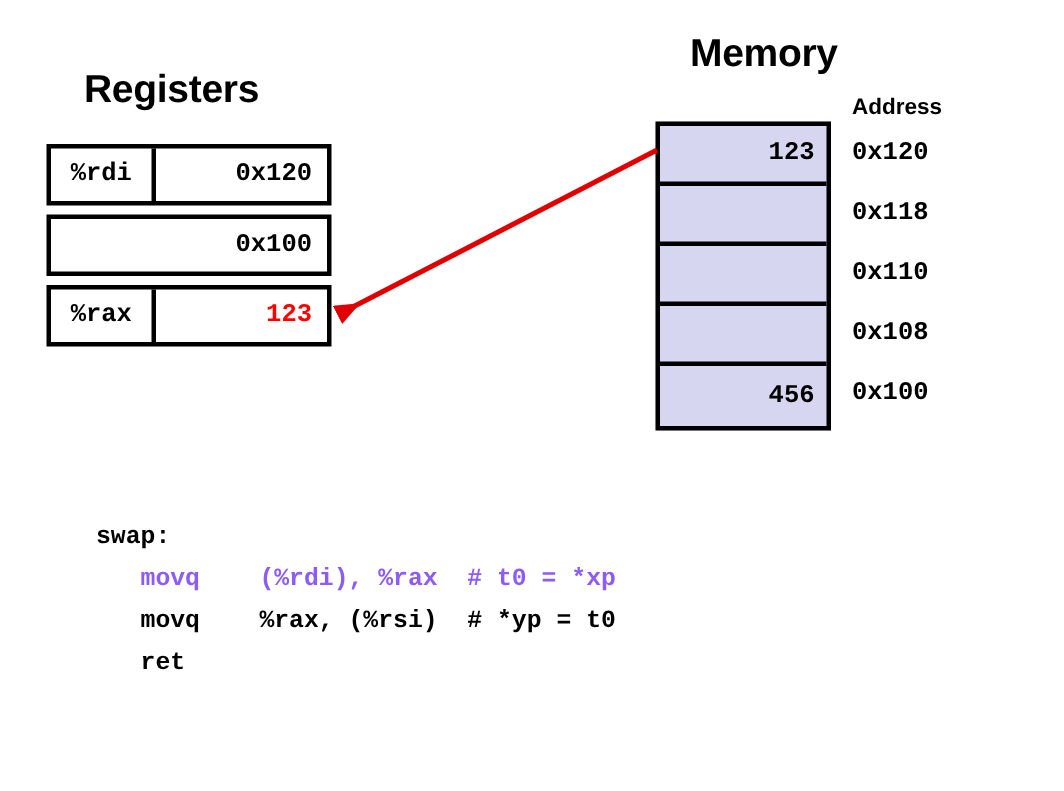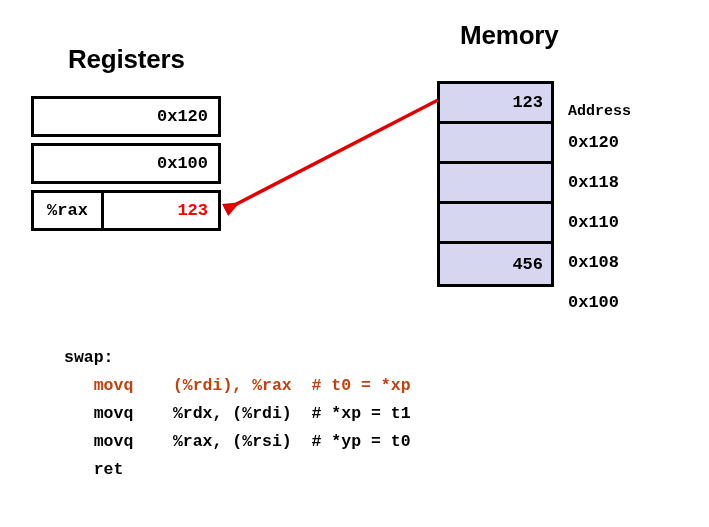--- a/index.html
+++ b/index.html
@@ -19,21 +19,21 @@
   
   .panel-title {
     position: absolute;
     font-family: "Liberation Sans", sans-serif;
     font-weight: bold;
     font-size: 26px;
     letter-spacing: -0.2px;
     color: #000000;
     white-space: nowrap;
   }
-  #registers-title { left: 68px;  top: 44px; }
+  #registers-title { left: 56px;  top: 44px; }
   #memory-title    { left: 460px; top: 20px; }
 
   
   #registers-table {
     position: absolute;
     left: 31px;
     top: 96px;
     width: 190px;
   }
   .reg-row {
@@ -93,26 +93,25 @@
   }
   .mem-cell:last-child { border-bottom: none; }
 
   
   #address-column {
     position: absolute;
     left: 568px;
     top: 63px;
   }
   #address-header {
-    font-family: Liberation Mono, monospace;
+    font-family: Liberation Sans, sans-serif;
     font-weight: bold;
     font-size: 15px;
     line-height: 17px;
     margin-bottom: 3px;
-    margin-top: 40px;
   }
   .addr-label {
     height: 40px;
     line-height: 40px;
     font-family: "Liberation Mono", "DejaVu Sans Mono", monospace;
     font-weight: bold;
     font-size: 17px;
     white-space: nowrap;
   }
 
@@ -130,29 +129,30 @@
     position: absolute;
     left: 64px;
     top: 344px;
     font-family: "Liberation Mono", "DejaVu Sans Mono", monospace;
     font-weight: bold;
     font-size: 16.5px;
     line-height: 28px;
     white-space: pre;
     color: #000000;
   }
-  .code-line.red { color: #c2410c; }
+  .code-line.red { color: #8b5cf6; }
 </style>
 </head>
 <body>
 
 <div class="panel-title" id="registers-title">Registers</div>
 
 <div id="registers-table">
     <div class="reg-row">
+      <div class="reg-name">%rdi</div>
       <div class="reg-value">0x120</div>
     </div>
     <div class="reg-row">
       <div class="reg-value">0x100</div>
     </div>
     <div class="reg-row">
       <div class="reg-name">%rax</div>
       <div class="reg-value highlight">123</div>
     </div>
   </div>
@@ -178,13 +178,13 @@
 
 <svg id="arrow-overlay" viewBox="0 0 709 527" xmlns="http://www.w3.org/2000/svg">
   <defs>
     <marker id="arrowhead" markerWidth="5" markerHeight="4" refX="4.2" refY="2" orient="auto" markerUnits="strokeWidth">
       <path d="M5,0 L5,4 L0,2 z" fill="#e00000"></path>
     </marker>
   </defs>
   <line id="arrow-line" x1="438" y1="100" x2="227.44283157839496" y2="208.70625904557284" stroke="#e00000" stroke-width="3.4" marker-end="url(#arrowhead)"></line>
 </svg>
 
-<div id="code-listing"><div class="code-line">swap:</div><div class="code-line red">   movq    (%rdi), %rax  # t0 = *xp</div><div class="code-line">   movq    %rdx, (%rdi)  # *xp = t1</div><div class="code-line">   movq    %rax, (%rsi)  # *yp = t0</div><div class="code-line">   ret</div></div>
+<div id="code-listing"><div class="code-line">swap:</div><div class="code-line red">   movq    (%rdi), %rax  # t0 = *xp</div><div class="code-line">   movq    %rax, (%rsi)  # *yp = t0</div><div class="code-line">   ret</div></div>
 
 </body></html>

